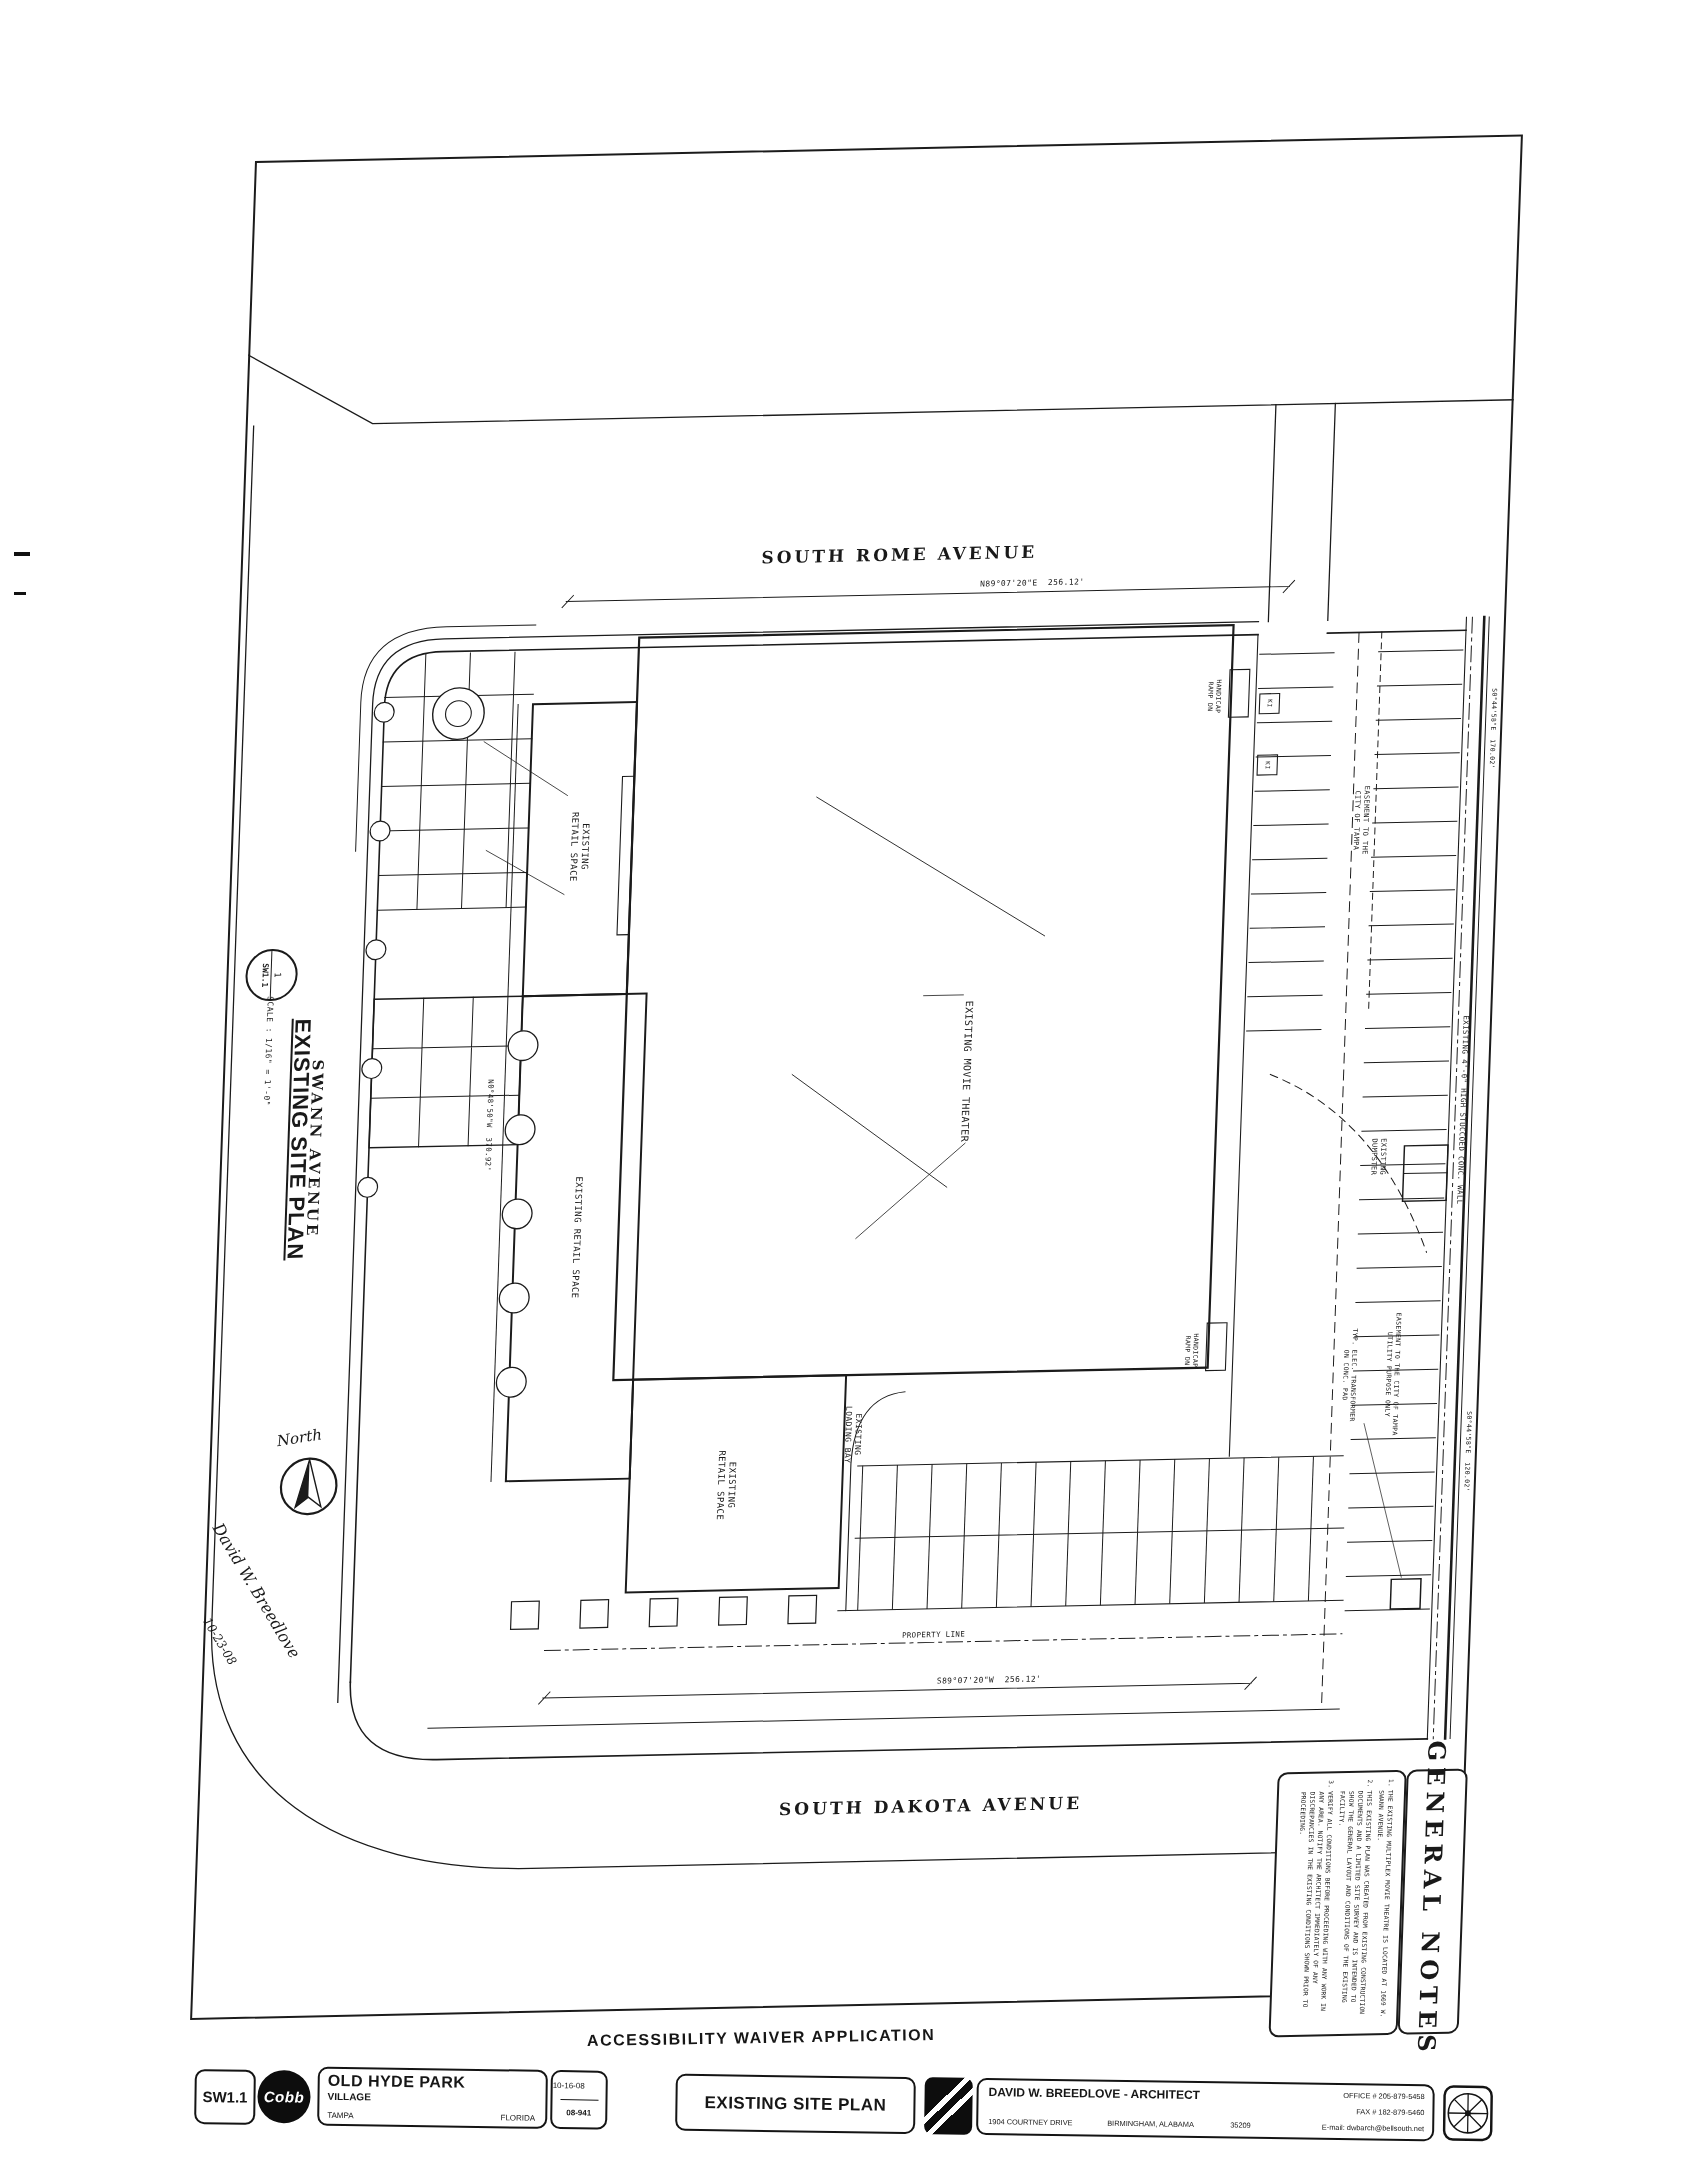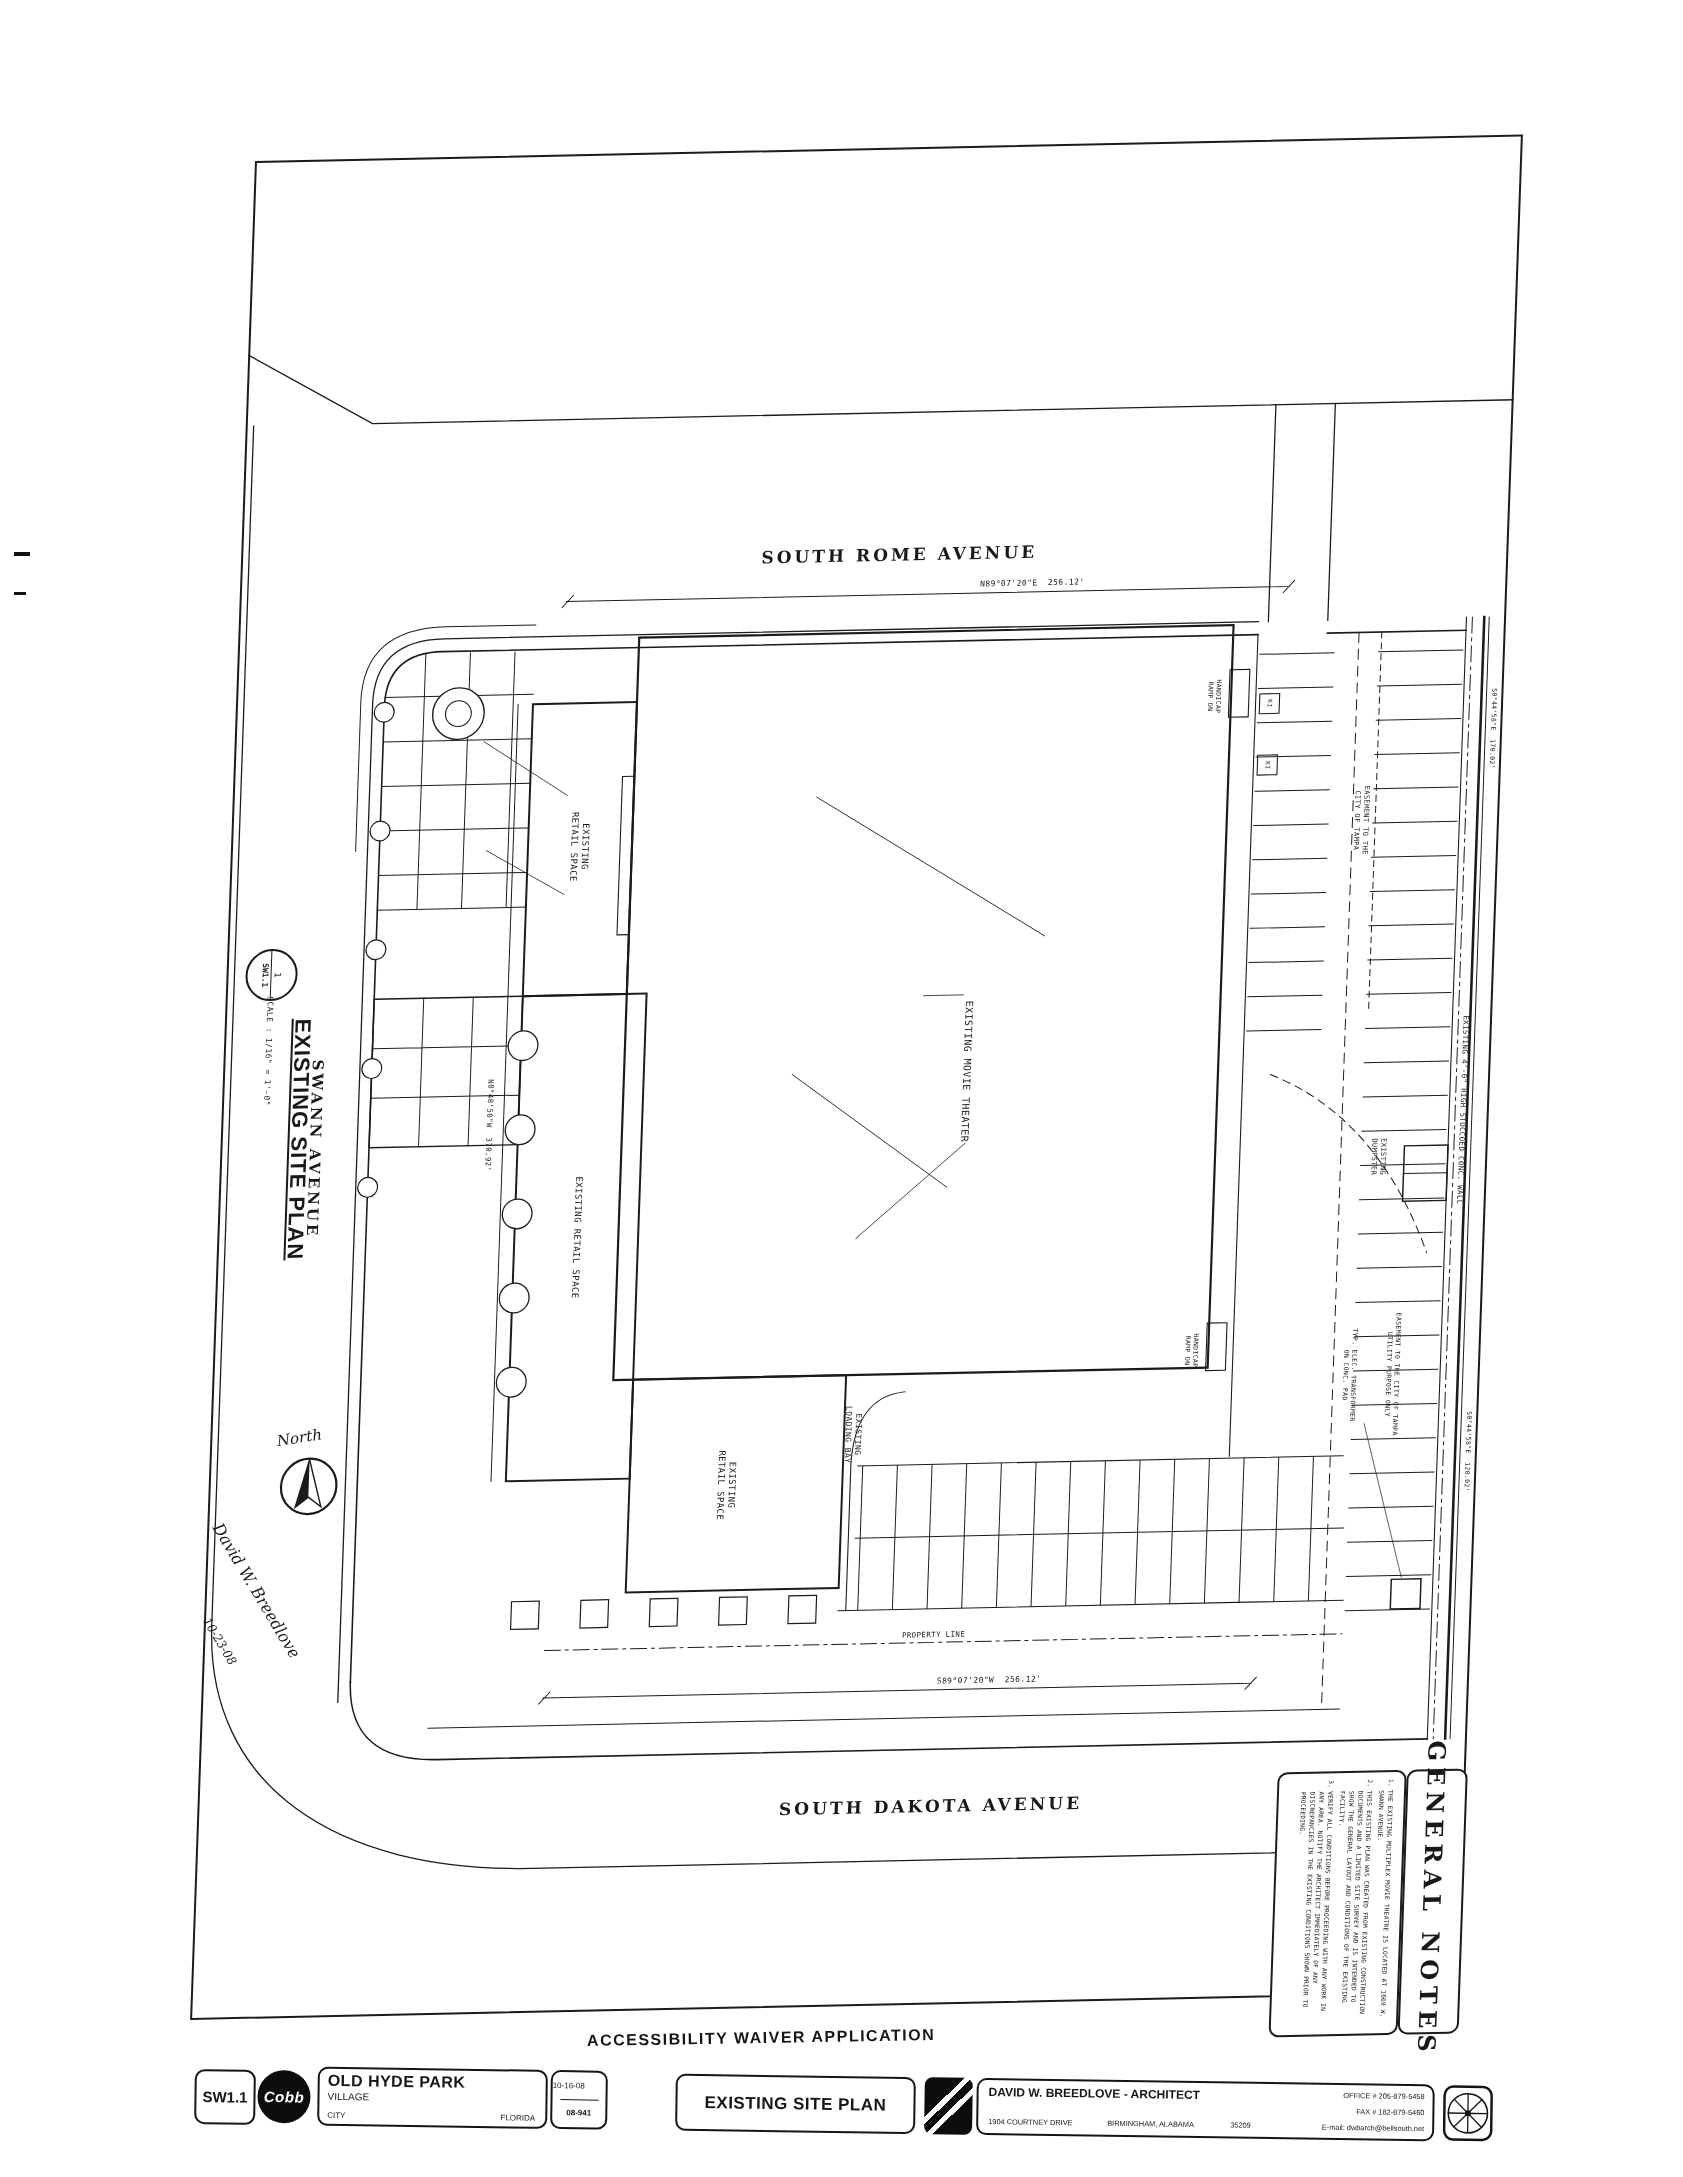--- a/index.html
+++ b/index.html
@@ -275,22 +275,22 @@
 <div class="titlebar">
   <div class="tbox" style="left:0;top:8px;width:61px;height:55px;display:flex;align-items:center;justify-content:center;">
     <span style="font-size:15px;font-weight:bold;">SW1.1</span>
   </div>
   <div style="position:absolute;left:63px;top:8px;width:53px;height:53px;background:#0d0d0d;border-radius:50%;
               display:flex;align-items:center;justify-content:center;">
     <span style="color:#fff;font-weight:bold;font-style:italic;font-size:15px;letter-spacing:0.5px;">Cobb</span>
   </div>
   <div class="tbox" style="left:123px;top:4px;width:230px;height:59px;">
     <div style="position:absolute;left:8px;top:3px;font-size:16px;font-weight:bold;letter-spacing:0.5px;">OLD HYDE PARK</div>
-    <div style="position:absolute;left:8px;top:22px;font-size:10px;font-weight:normal;">VILLAGE</div>
-    <div style="position:absolute;left:8px;bottom:4px;font-size:8px;">CITY</div>
+    <div style="position:absolute;left:8px;top:22px;font-size:10px;font-weight:bold;">VILLAGE</div>
+    <div style="position:absolute;left:8px;bottom:4px;font-size:8px;">TAMPA</div>
     <div style="position:absolute;right:10px;bottom:4px;font-size:8px;margin-top:24px;">FLORIDA</div>
   </div>
   <div class="tbox" style="left:356px;top:4px;width:57px;height:59px;">
     <div style="position:absolute;left:0;top:9px;width:100%;font-size:8px;">10-16-08</div>
     <div style="position:absolute;left:8px;top:27px;width:38px;border-top:1px solid #141414;"></div>
     <div style="position:absolute;left:0;bottom:10px;width:100%;text-align:center;font-size:8px;font-weight:bold;">08-941</div>
   </div>
   <div class="tbox" style="left:481px;top:6px;width:240px;height:57px;display:flex;align-items:center;justify-content:center;">
     <span style="font-size:17px;font-weight:bold;letter-spacing:0.5px;">EXISTING SITE PLAN</span>
   </div>

